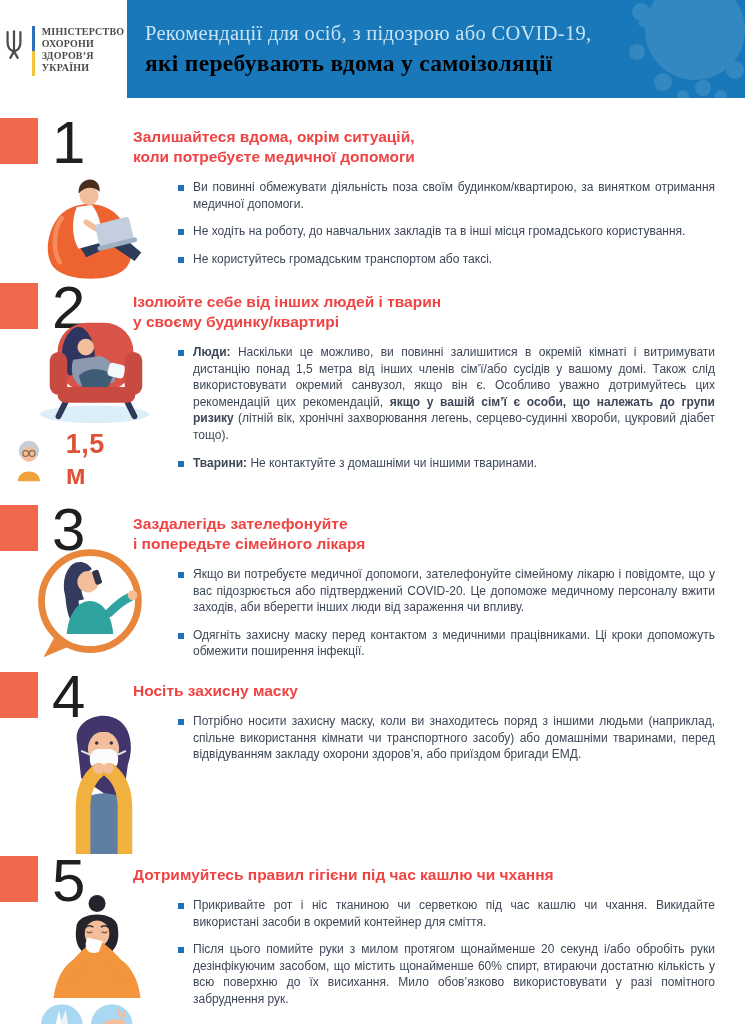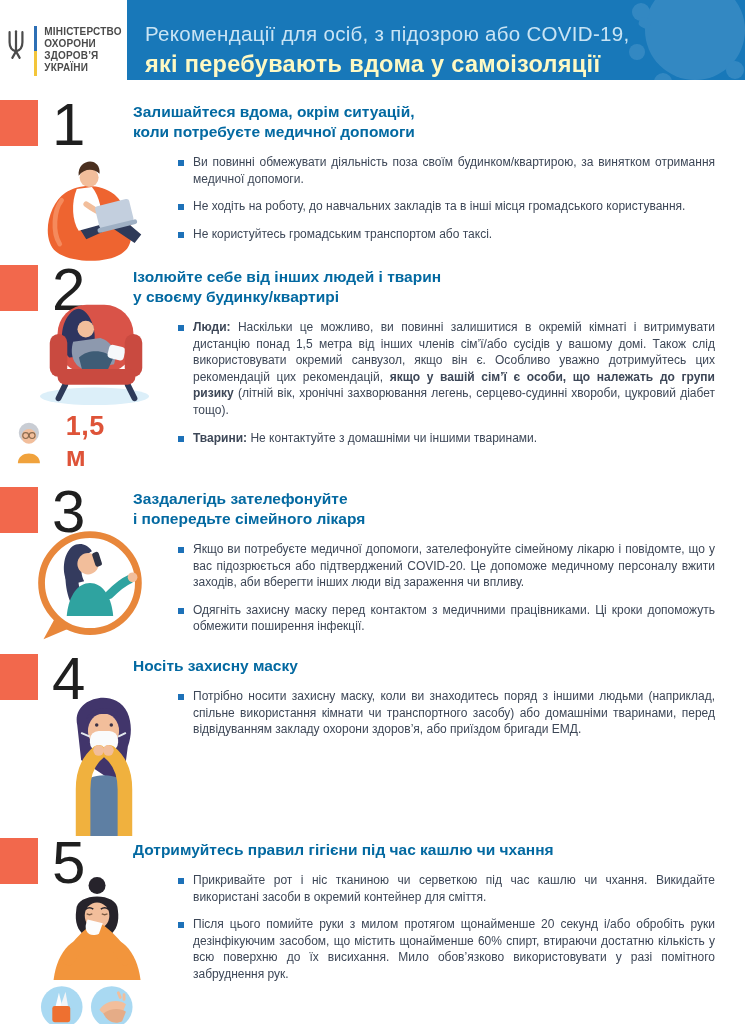--- a/index.html
+++ b/index.html
@@ -3,35 +3,35 @@
 <meta charset="utf-8">
 <style>
   * { margin:0; padding:0; box-sizing:border-box; }
   body { background:#e8e8e8; font-family:"Liberation Sans", sans-serif; }
   .page {
     width:745px; height:1024px; background:#ffffff; margin:0 auto;
     overflow:hidden; position:relative;
   }
 
   
-  .header { display:flex; height:80px; }
+  .header { display:flex; height:98px;font-family:Liberation Serif, serif; }
   .logo-block {
     width:127px; flex-shrink:0; display:flex; align-items:flex-start;
     justify-content:center; gap:7px; padding-top:26px;
   }
   .trident-icon { flex-shrink:0; margin-top:3px; }
   .logo-divider { width:3px; height:50px; background:linear-gradient(to bottom,#2d6fb5 50%,#f3c53a 50%); }
   .ministry-name { font-size:10px; font-weight:700; color:#4b4b4b; line-height:1.2; letter-spacing:.2px; }
   .ministry-name span { display:block; }
   .banner {
     flex:1; background:#1878B9; position:relative; overflow:hidden;
     padding:22px 0 0 18px; color:#fff;
   }
   .banner-line1 { font-size:20.5px; font-weight:400; color:#C9E4F4; letter-spacing:.3px; position:relative; z-index:2; }
-  .banner-line2 { font-size:23.5px; font-weight:700; color:#fef9c3; margin-top:5px; letter-spacing:.3px; position:relative; z-index:2; }
+  .banner-line2 { font-size:23.5px; font-weight:700; color:#000000; margin-top:5px; letter-spacing:.3px; position:relative; z-index:2; }
   .virus-svg { position:absolute; right:0; top:0; z-index:1; }
 
   
   .sections { padding-top:20px; }
   .section { display:flex; position:relative; }
   .s1{ min-height:165px; } .s2{ min-height:222px; } .s3{ min-height:167px; }
   .s4{ min-height:184px; } .s5{ min-height:160px; }
   .section-left { width:133px; flex-shrink:0; position:relative; }
   .num-row { display:flex; align-items:flex-start; }
   .orange-square { width:38px; height:46px; background:#F2684C; flex-shrink:0; }
@@ -43,21 +43,21 @@
   .illu-1 { margin:-16px 0 0 26px; }
   .illu-2 { margin:-18px 0 0 30px; }
   .illu-3 { margin:-12px 0 0 26px; }
   .illu-4 { margin:-14px 0 0 48px; }
   .illu-5 { margin:-12px 0 0 36px; }
   .distance-row { display:flex; align-items:center; gap:18px; margin:2px 0 0 10px; }
   .distance-label { color:#DE5338; font-size:27px; font-weight:700; letter-spacing:.5px; }
   .hygiene-row { display:flex; gap:6px; margin:4px 0 0 40px; }
 
   .section-right { flex:1; padding-right:30px; }
-  .section-heading { color:#0369a1; font-size:15.5px; font-weight:700; line-height:1.3; margin-top:2px; }
+  .section-heading { color:#ef4444; font-size:15.5px; font-weight:700; line-height:1.3; margin-top:9px; }
   .section-heading span { display:block; }
   .bullets { list-style:none; margin:12px 0 0 45px; }
   .bullet-item {
     display:flex; margin-bottom:11px; font-size:12px; line-height:1.38;
     color:#3D4757; text-align:justify; hyphens:auto;
   }
   .bullet-marker { width:6px; height:6px; background:#1D71B8; margin:6px 9px 0 0; flex-shrink:0; }
   .bullet-text b { font-weight:700; }
 </style>
 </head>

